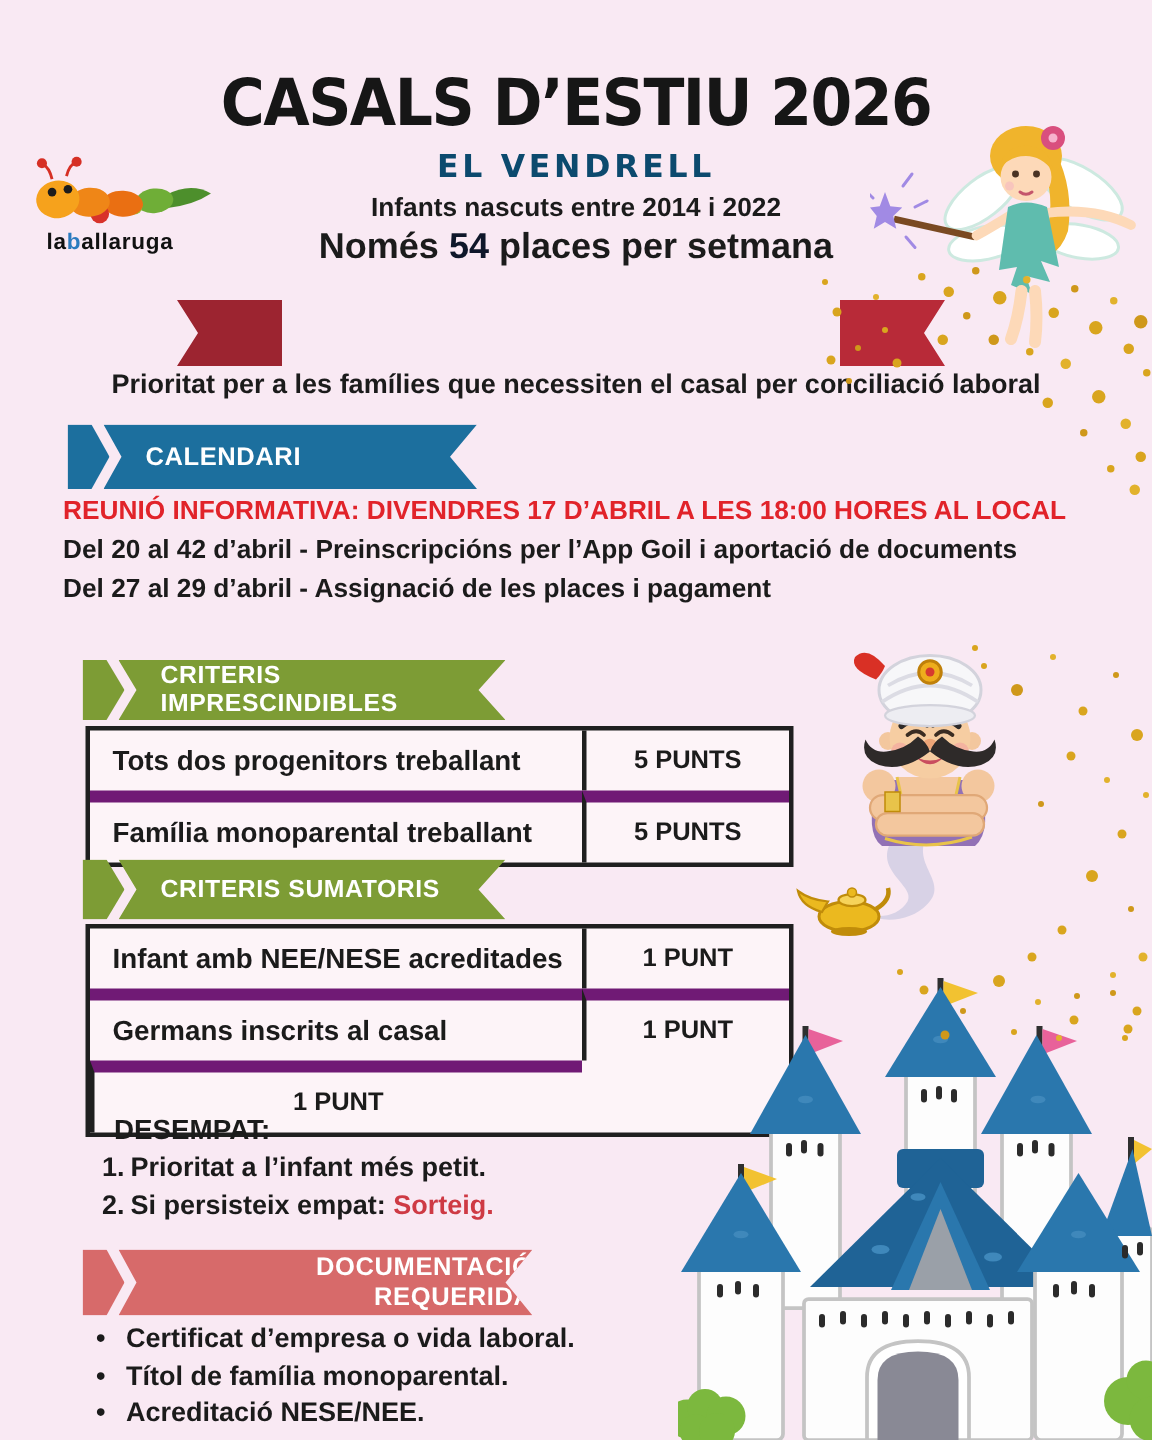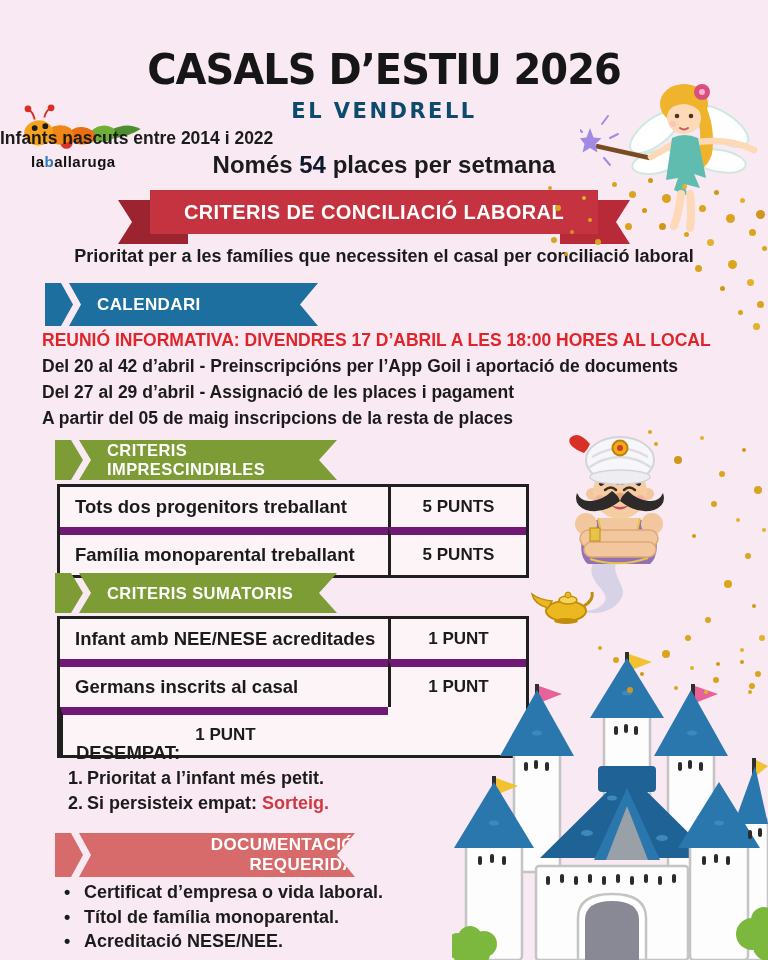--- a/index.html
+++ b/index.html
@@ -14,21 +14,21 @@
   .title{
     left:0;top:46px;width:768px;text-align:center;
     font-family:"DejaVu Sans",sans-serif;font-weight:800;font-size:40px;
     letter-spacing:-1px;color:#161616;transform:scaleY(1.08);
   }
   .subtitle{
     left:0;top:99px;width:768px;text-align:center;
     font-family:"DejaVu Sans",sans-serif;font-weight:800;font-size:21px;
     letter-spacing:2.5px;color:#0c4a6e;
   }
-  .age-line{left:0;top:128px;width:768px;font-size:17.5px;font-weight:700;}
+  .age-line{left:0;top:128px;width:768px;text-align:center;font-size:17.5px;font-weight:700;}
   .places-line{left:0;top:151px;width:768px;text-align:center;font-size:24px;font-weight:700;}
   .places-line .num{color:#0f172a;}
 
   
   .logo-text{left:31px;top:153px;font-size:15px;font-weight:700;letter-spacing:.5px;color:#111;}
   .logo-text .b{color:#2b7bbf;}
 
   
   .banner{left:118px;top:190px;width:512px;height:58px;}
   .banner .tail-l{position:absolute;left:0;top:10px;width:70px;height:44px;background:#9c2430;
@@ -134,34 +134,32 @@
   <div class="abs logo-text"><span>la</span><span class="b">b</span><span>allaruga</span></div>
 
   <div class="abs title">CASALS D’ESTIU 2026</div>
   <div class="abs subtitle">EL VENDRELL</div>
   <div class="abs age-line">Infants nascuts entre 2014 i 2022</div>
   <div class="abs places-line"><span>Només </span><span class="num">54</span><span> places per setmana</span></div>
 
   <div class="abs banner">
     <div class="tail-l"></div>
     <div class="tail-r"></div>
-    <div class="band">CRITERIS DE CONCILIACIÓ LABORAL</div>
   </div>
 
   <div class="abs priority-note">Prioritat per a les famílies que necessiten el casal per conciliació laboral</div>
 
   <div class="abs flag teal flag-calendar">
     <div class="tail"></div>
     <div class="band">CALENDARI</div>
   </div>
   <div class="abs calendar-text">
     <div class="hl">REUNIÓ INFORMATIVA: DIVENDRES 17 D’ABRIL A LES 18:00 HORES AL LOCAL</div>
     <div>Del 20 al 42 d’abril - Preinscripcións per l’App Goil i aportació de documents</div>
     <div>Del 27 al 29 d’abril - Assignació de les places i pagament</div>
-    <div>A partir del 05 de maig inscripcions de la resta de places</div>
   </div>
 
   <div class="abs flag green flag-essential">
     <div class="tail"></div>
     <div class="band">CRITERIS IMPRESCINDIBLES</div>
   </div>
   <div class="score-table table-essential">
     <div class="cell lbl">Tots dos progenitors treballant</div>
     <div class="cell pts">5 PUNTS</div>
     <div class="cell lbl bt">Família monoparental treballant</div>

